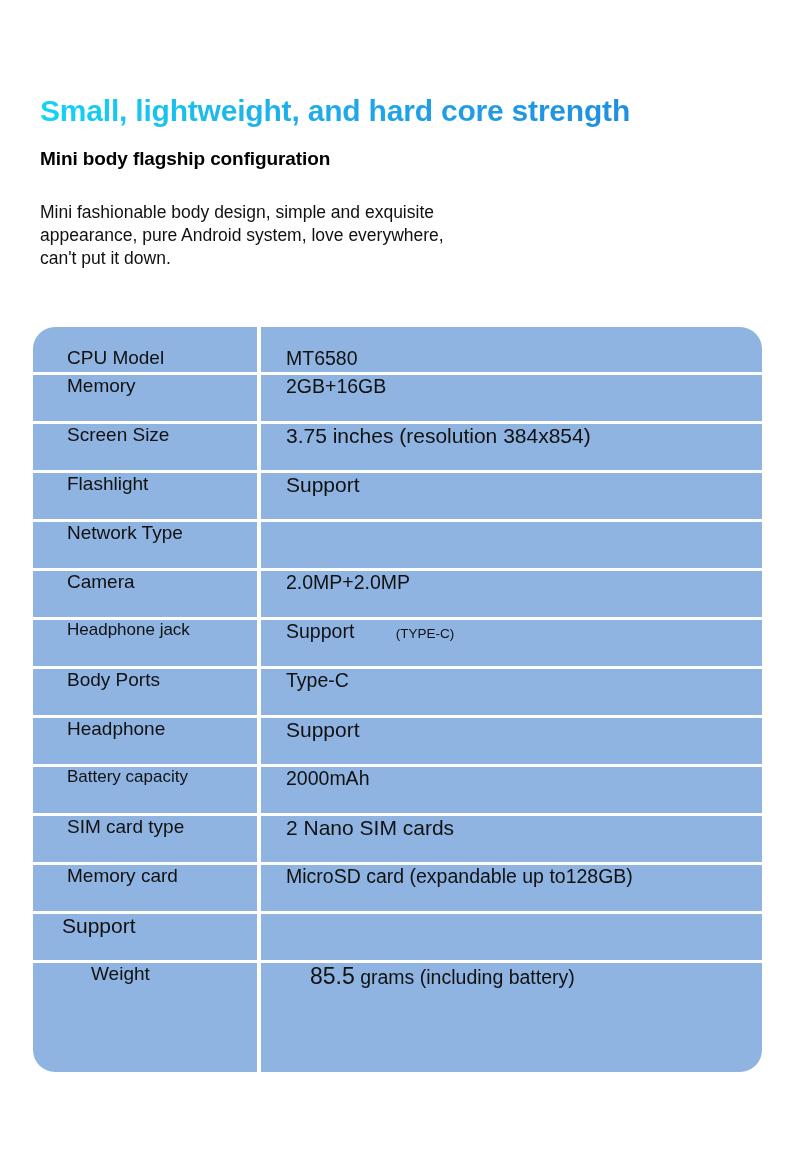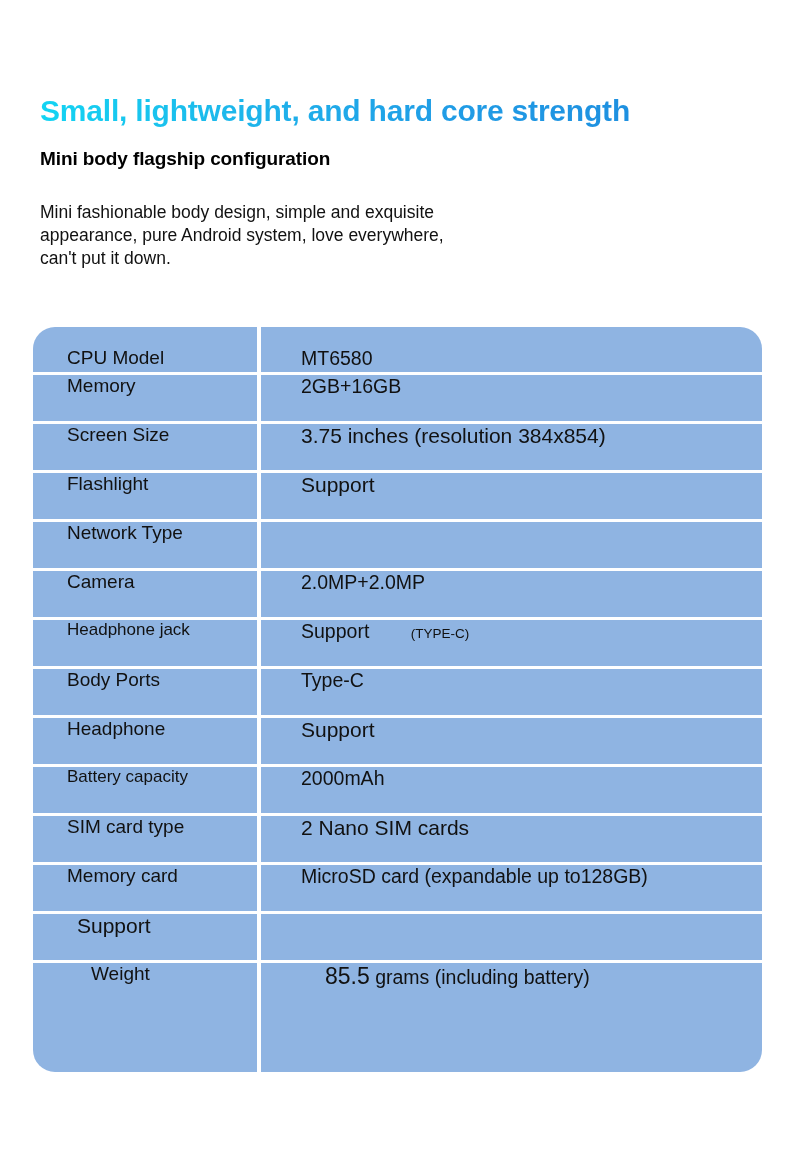--- a/index.html
+++ b/index.html
@@ -108,21 +108,21 @@
     padding-right: 6px;
     font-size: 19px;
     color: #111111;
     white-space: nowrap;
   }
   .cell-label.sm { font-size: 17px; }
 
   .cell-value {
     flex: 1 1 auto;
     box-sizing: border-box;
-    padding-left: 44px;
+    padding-left: 29px;
     padding-right: 6px;
     font-size: 19.5px;
     color: #111111;
     white-space: nowrap;
   }
   .cell-value.lg { font-size: 21px; }
 
   .v-sup { font-size: 13.5px; margin-left: 36px; }
   .v-big { font-size: 23px; }
 </style>

